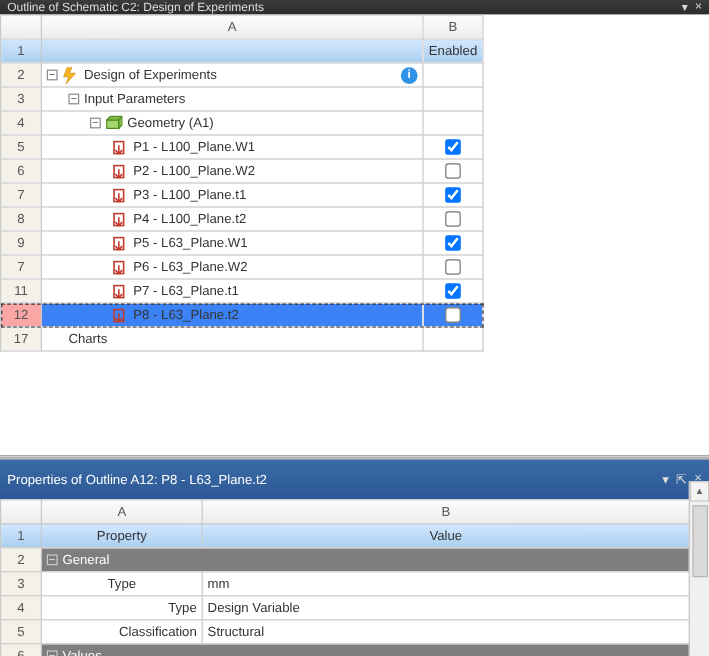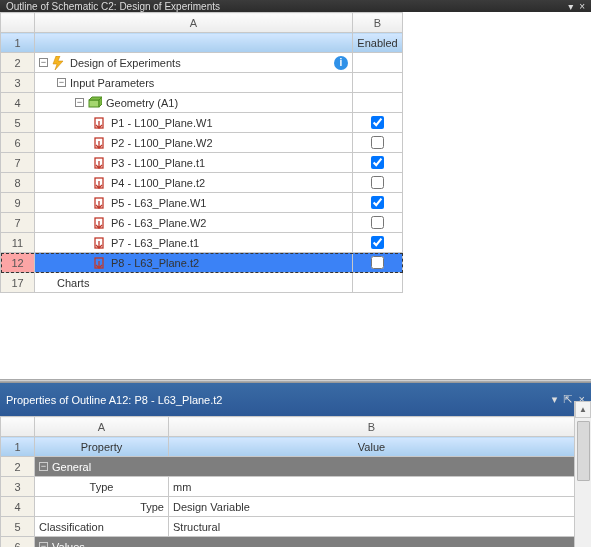--- a/index.html
+++ b/index.html
@@ -376,21 +376,21 @@
             <td class="cell" style="text-align: center;">Type</td>
             <td class="cell">mm</td>
           </tr>
           <tr>
             <td class="rownum">4</td>
             <td class="cell" style="text-align: right;">Type</td>
             <td class="cell">Design Variable</td>
           </tr>
           <tr>
             <td class="rownum">5</td>
-            <td class="cell" style="text-align: left;">Classification</td>
+            <td class="cell" style="text-align: right;">Classification</td>
             <td class="cell">Structural</td>
           </tr>
         </tbody>
       <tbody>
           <tr class="section-row">
         <td class="rownum">6</td>
         <td colspan="2">
           <span class="cell-tree">
                 <span class="exp">−</span>
           <span>Values</span>

